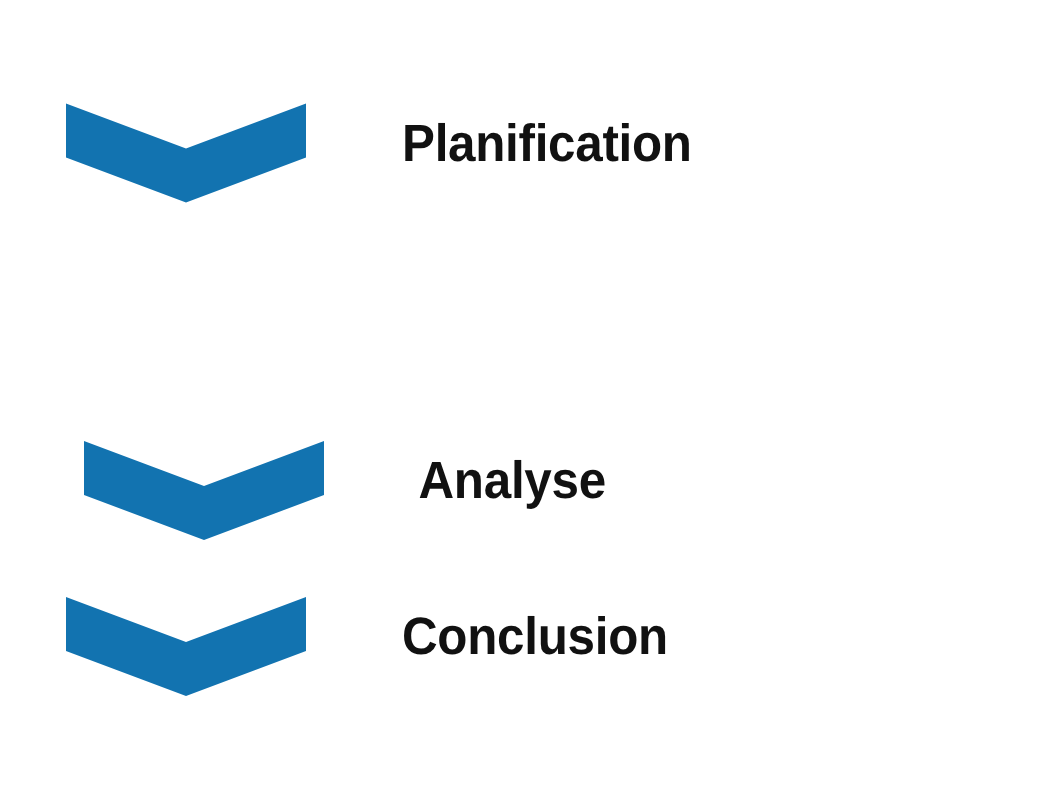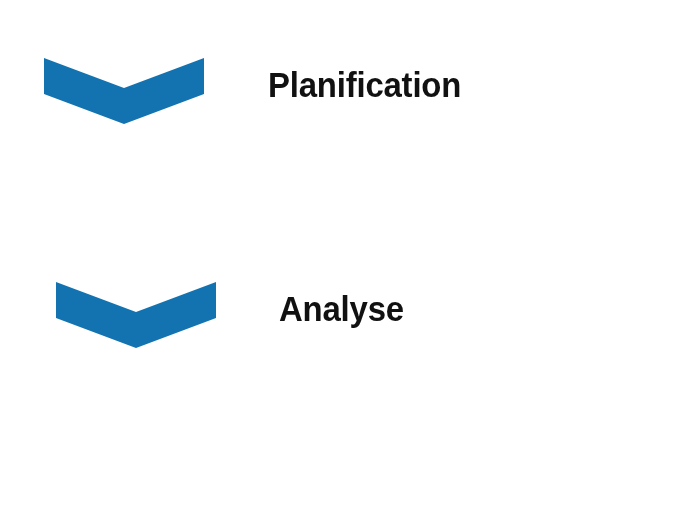--- a/index.html
+++ b/index.html
@@ -58,33 +58,41 @@
     letter-spacing: -0.2px;
     transform: scaleX(0.94);
     transform-origin: left center;
   }
 </style>
 </head>
 <body style="background: rgb(255, 255, 255);">
 
 <div id="process-diagram">
 
-  <div class="step-row" style="top:52px;">
+  <div class="step-row" style="top:63px;">
     <div class="chevron-wrap" style="left:44px;">
       <svg viewBox="0 0 160 72" xmlns="http://www.w3.org/2000/svg" aria-hidden="true">
         <polygon points="0,6 0,42 80,72 160,42 160,6 80,36" fill="#1273B0"></polygon>
       </svg>
     </div>
     <div class="step-label" style="left: 268px; color: rgb(17, 17, 17);">Planification</div>
   </div>
 
 
-  <div class="step-row" style="top:276px;">
+  <div class="step-row" style="top:288px;">
     <div class="chevron-wrap" style="left:56px;">
       <svg viewBox="0 0 160 72" xmlns="http://www.w3.org/2000/svg" aria-hidden="true">
         <polygon points="0,6 0,42 80,72 160,42 160,6 80,36" fill="#1273B0"></polygon>
       </svg>
     </div>
     <div class="step-label" style="left: 279px; color: rgb(17, 17, 17);">Analyse</div>
   </div>
 
+  <div class="step-row" style="top:392px;">
+    <div class="chevron-wrap" style="left:44px;">
+      <svg viewBox="0 0 160 72" xmlns="http://www.w3.org/2000/svg" aria-hidden="true">
+        <polygon points="0,6 0,42 80,72 160,42 160,6 80,36" fill="#1273B0"></polygon>
+      </svg>
+    </div>
+    <div class="step-label" style="left: 268px; color: rgb(17, 17, 17);">Conclusion</div>
+  </div>
 
 </div>
 
 </body></html>

